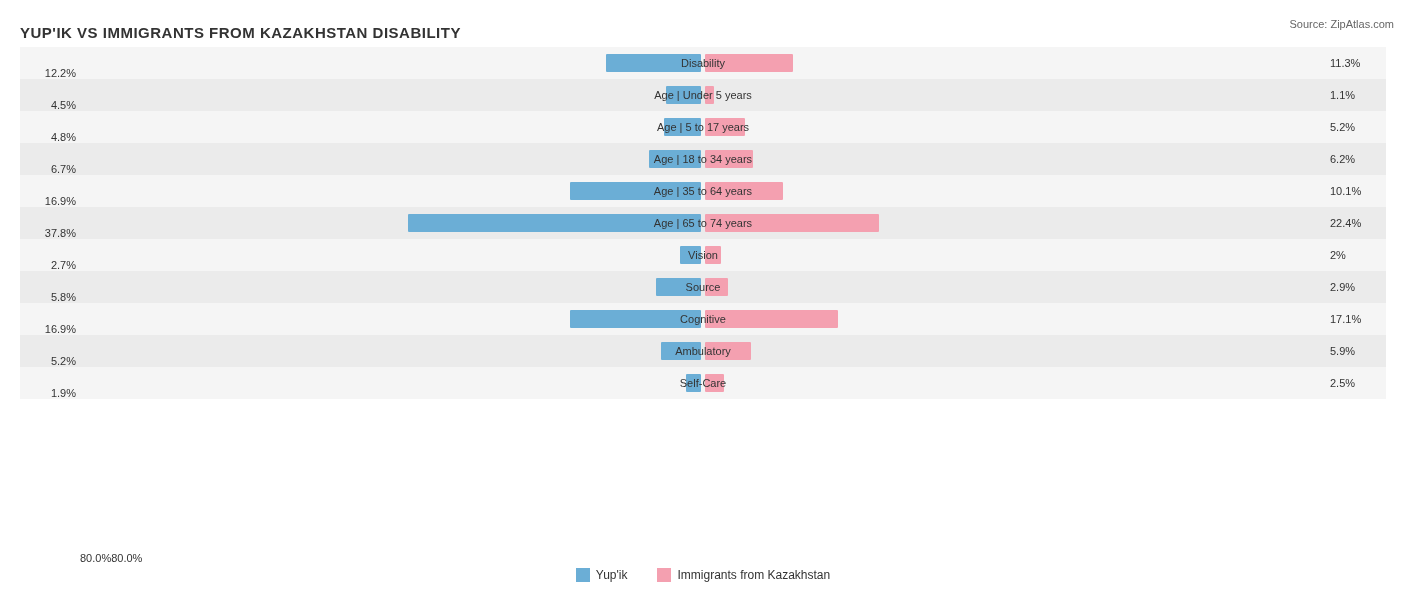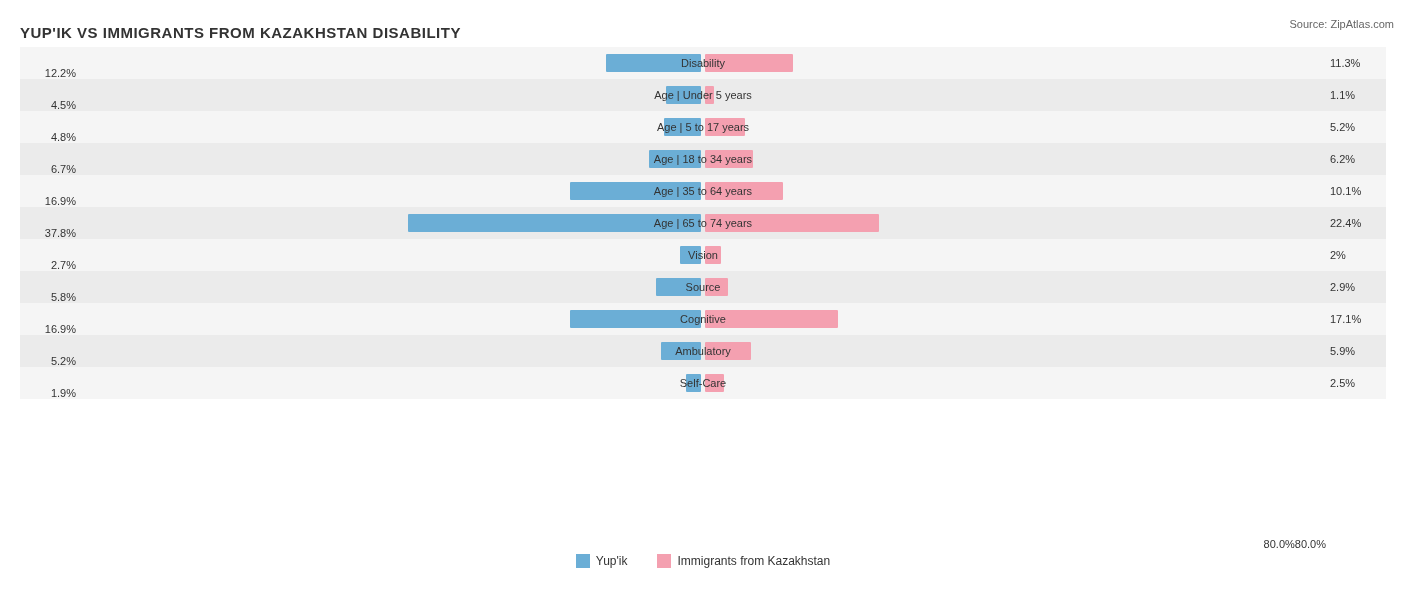--- a/index.html
+++ b/index.html
@@ -105,22 +105,22 @@
     .right-val {
       width: 60px;
       text-align: left;
       font-size: 11px;
       color: #333;
       padding-left: 4px;
       flex-shrink: 0;
     }
     .x-axis {
       display: flex;
-      justify-content: flex-end;
-      margin-top: 3px;
+      justify-content: flex-start;
+      margin-top: 17px;
       padding: 0 60px;
     }
     .x-label {
       font-size: 11px;
       color: #333;
     }
     .legend {
       display: flex;
       justify-content: center;
       gap: 30px;

